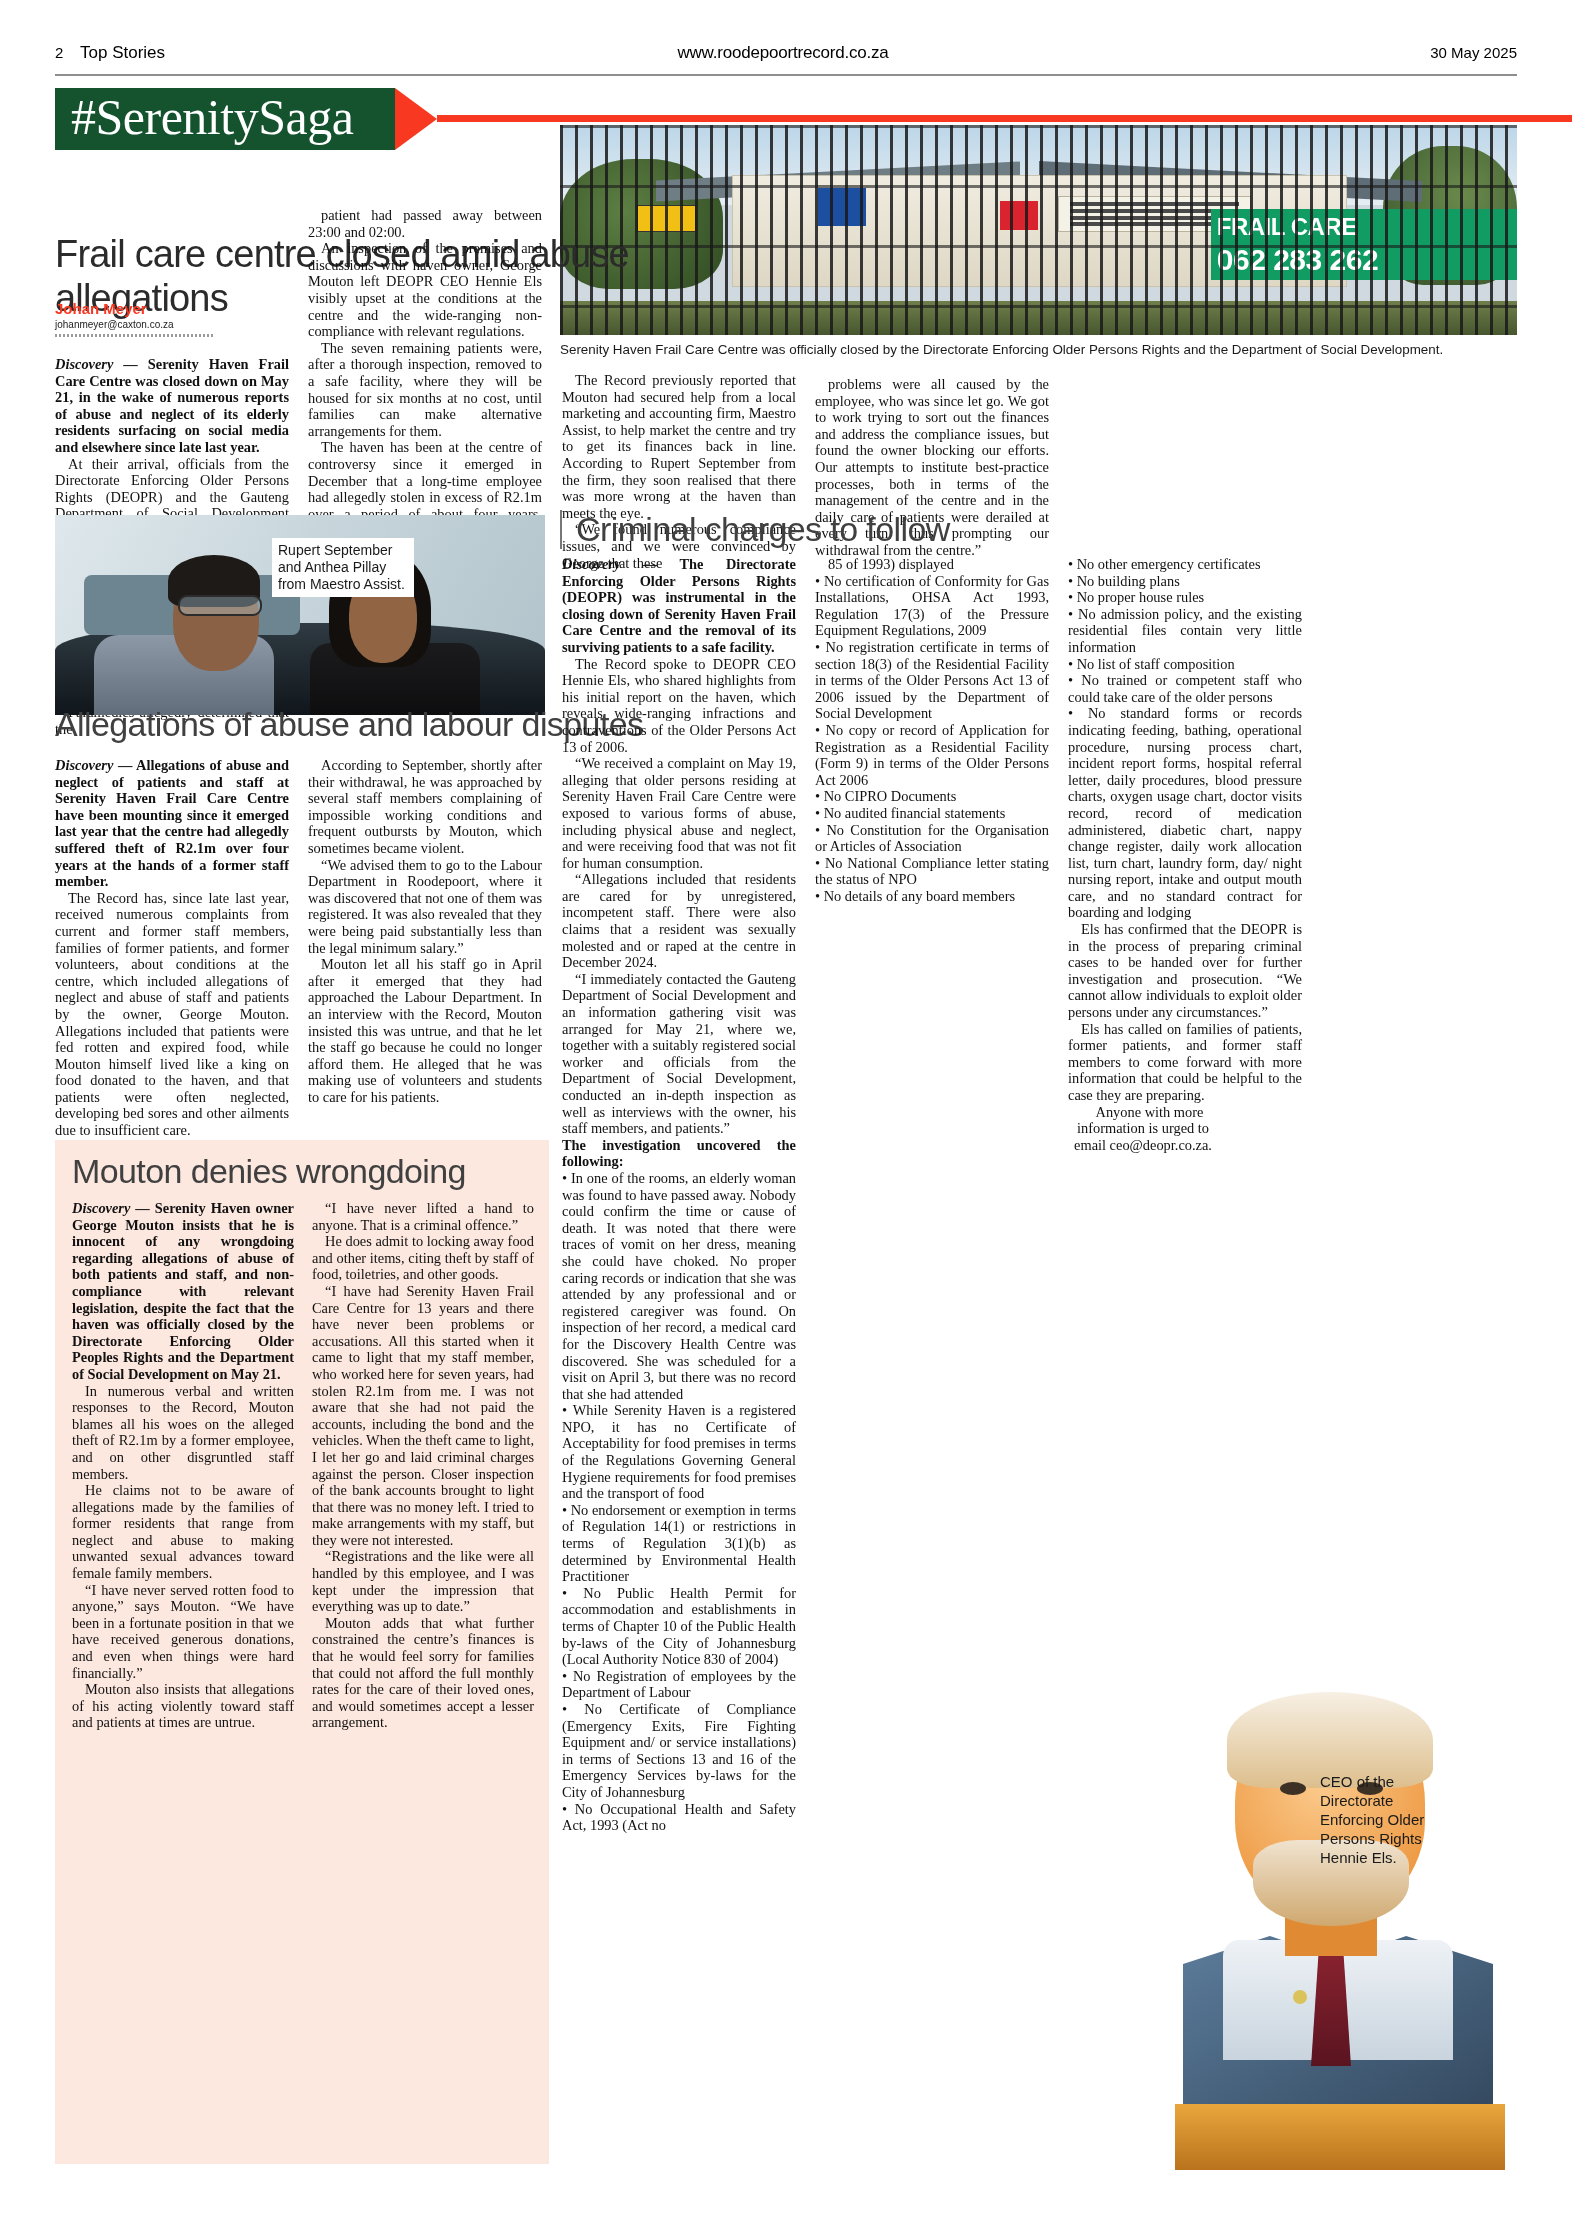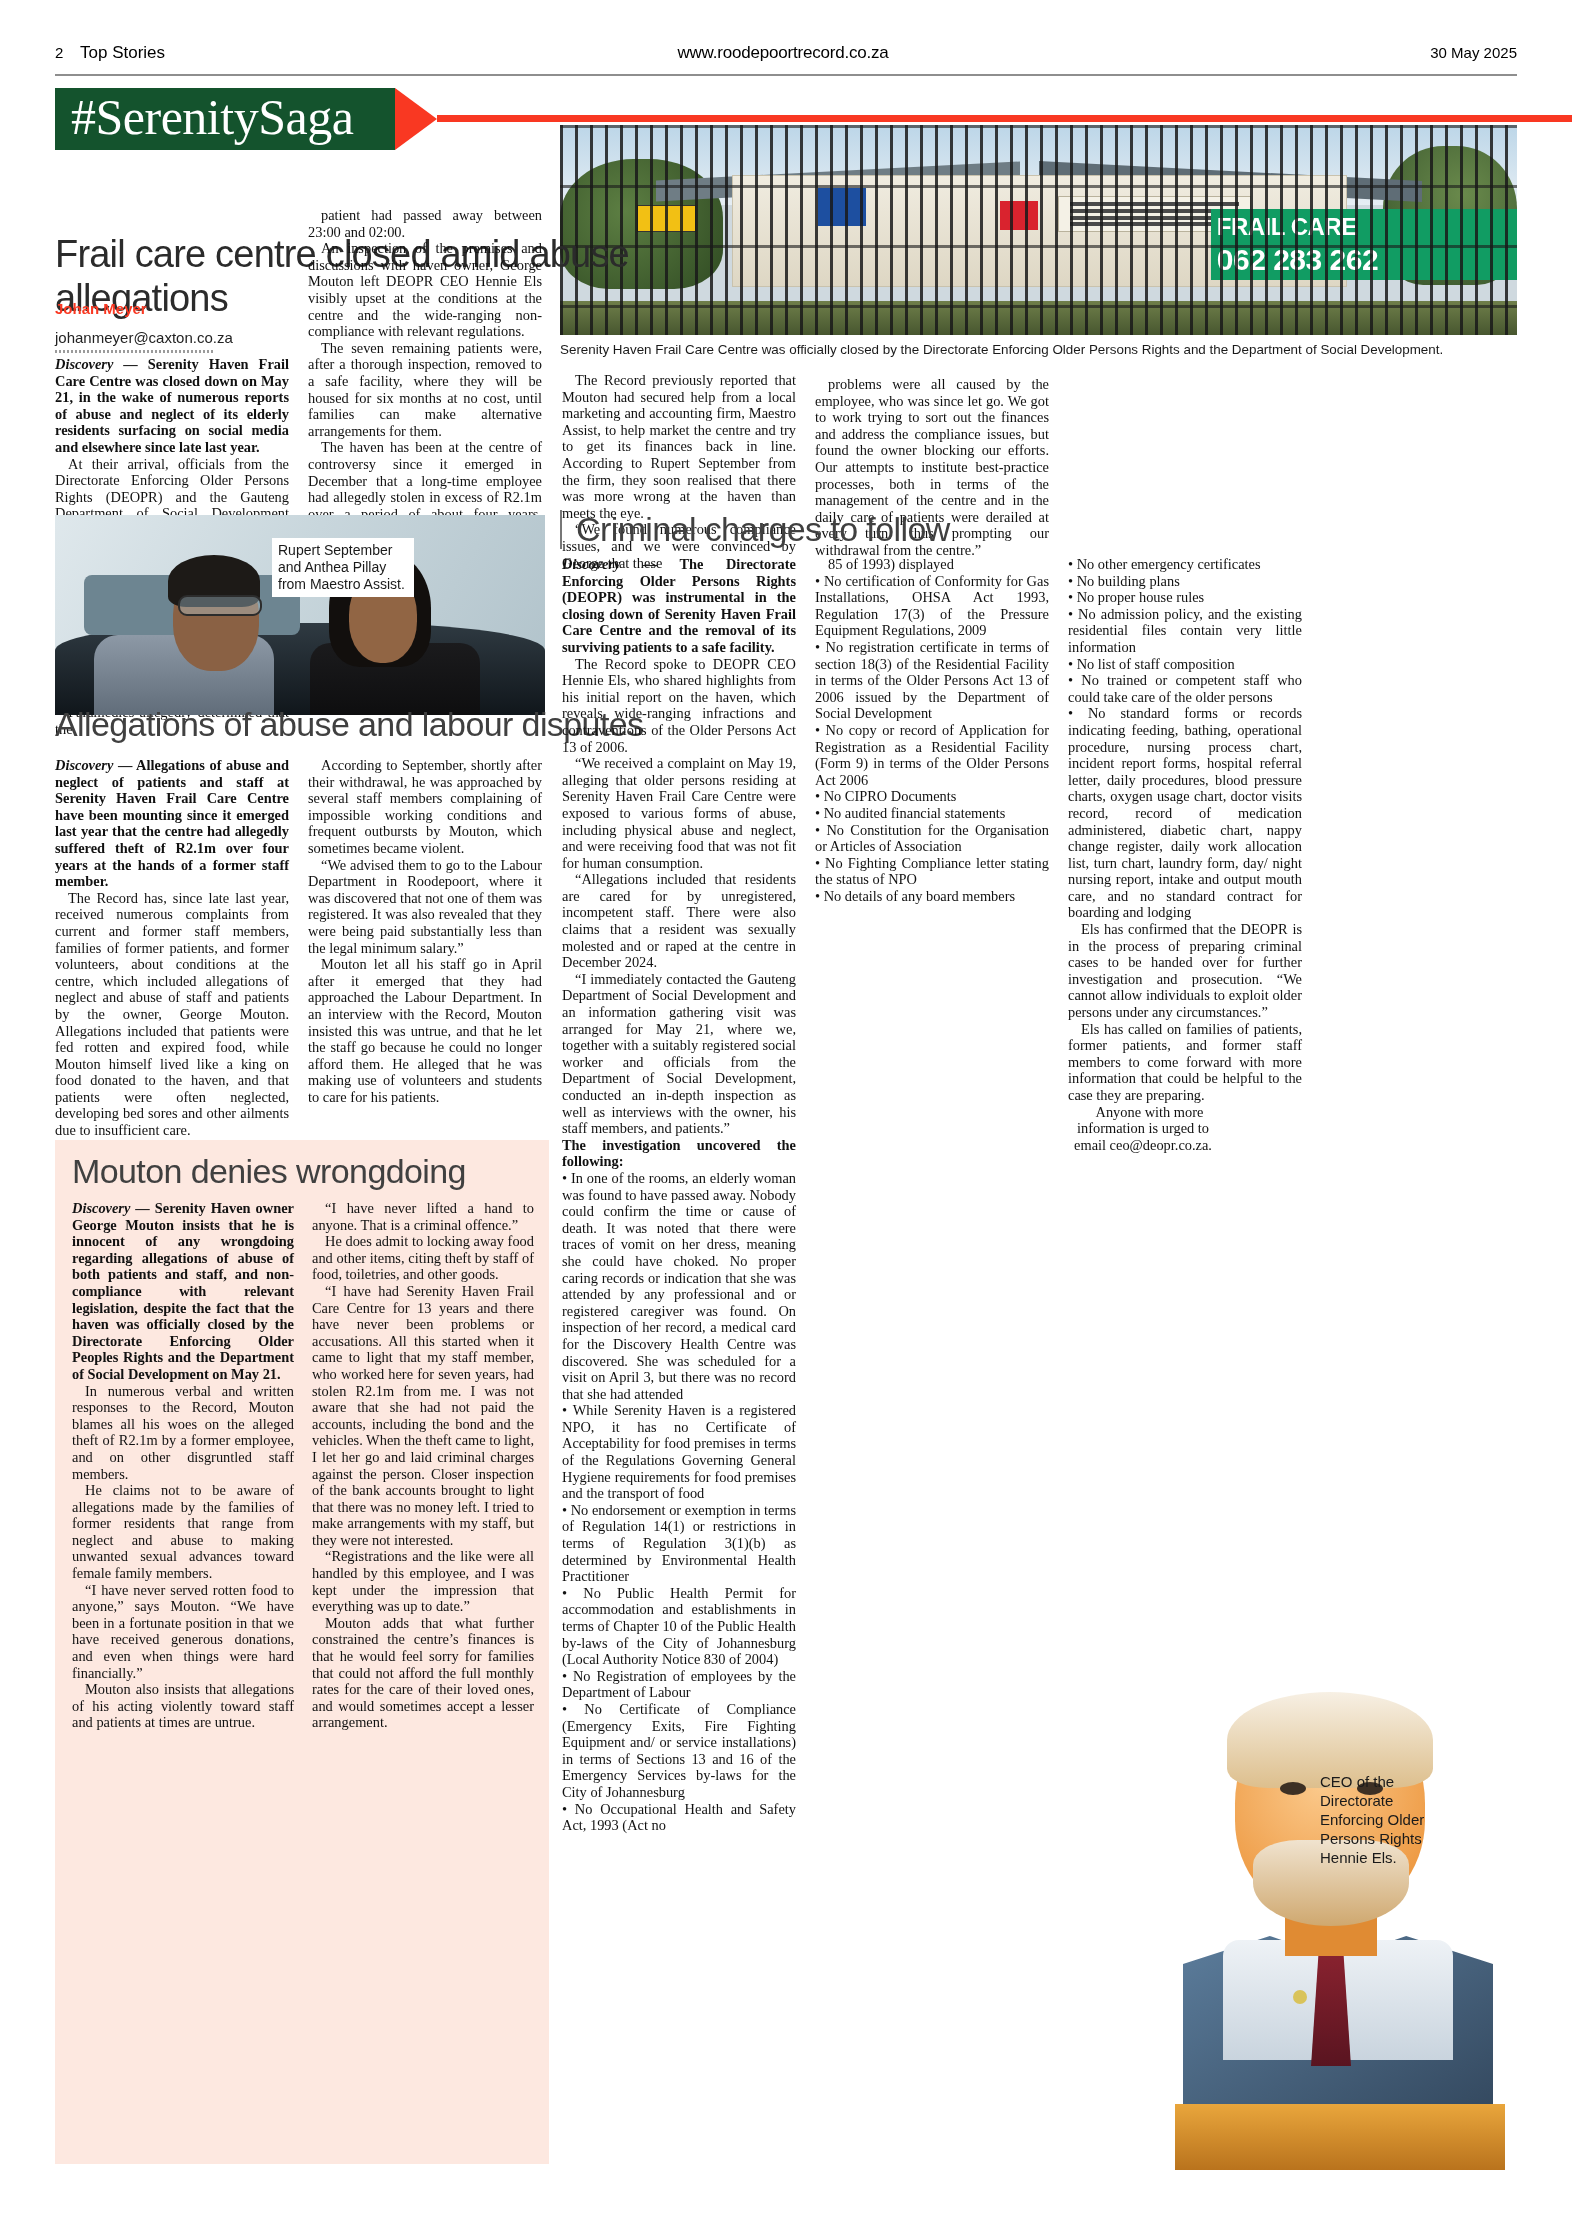--- a/index.html
+++ b/index.html
@@ -27,21 +27,21 @@
              font-size:50px;color:#fff;letter-spacing:-0.5px;line-height:62px;white-space:nowrap;}
 
   
   .h1{position:absolute;left:55px;top:232px;width:700px;
       font-family:"Liberation Sans",sans-serif;font-weight:400;font-size:38px;
       letter-spacing:-0.8px;color:#2b2b2b;line-height:44px;}
 
   
   .byline{position:absolute;left:55px;top:300px;width:230px;}
   .byline .name{font-family:"Liberation Sans",sans-serif;font-weight:bold;font-size:15px;color:#f93822;}
-  .byline .email{font-family:"Liberation Sans",sans-serif;font-size:15px;color:#222;margin-top:12px;}
+  .byline .email{font-family:"Liberation Sans",sans-serif;font-size:10px;color:#222;margin-top:2px;}
   .byline .dotrule{margin-top:4px;width:160px;height:3px;
       background:repeating-linear-gradient(to right,#9b9b9b 0 2px,transparent 2px 4px);}
 
   
   .col{position:absolute;font-family:"Liberation Serif",serif;font-size:14.4px;line-height:16.6px;
        text-align:justify;color:#111;-webkit-hyphens:auto;hyphens:auto;}
   .col p{margin:0;text-indent:13px;}
   .col p.lead{font-weight:bold;text-indent:0;}
   .col p.lead em{font-style:italic;}
   .col p.bullet{text-indent:0;}
@@ -252,21 +252,21 @@
       <p class="bullet">• No Occupational Health and Safety Act, 1993 (Act no</p>
     </div>
   <div class="col" id="crim-c2" style="left:815px;top:556px;width:234px;height:1640px;">
       <p>85 of 1993) displayed</p>
       <p class="bullet">• No certification of Conformity for Gas Installations, OHSA Act 1993, Regulation 17(3) of the Pressure Equipment Regulations, 2009</p>
       <p class="bullet">• No registration certificate in terms of section 18(3) of the Residential Facility in terms of the Older Persons Act 13 of 2006 issued by the Department of Social Development</p>
       <p class="bullet">• No copy or record of Application for Registration as a Residential Facility (Form 9) in terms of the Older Persons Act 2006</p>
       <p class="bullet">• No CIPRO Documents</p>
       <p class="bullet">• No audited financial statements</p>
       <p class="bullet">• No Constitution for the Organisation or Articles of Association</p>
-      <p class="bullet">• No Fighting Compliance letter stating the status of NPO</p>
+      <p class="bullet">• No National Compliance letter stating the status of NPO</p>
       <p class="bullet">• No details of any board members</p>
     </div>
   <div class="col" id="crim-c3" style="left:1068px;top:556px;width:234px;height:1640px;">
       <p class="bullet">• No other emergency certificates</p>
       <p class="bullet">• No building plans</p>
       <p class="bullet">• No proper house rules</p>
       <p class="bullet">• No admission policy, and the existing residential files contain very little information</p>
       <p class="bullet">• No list of staff composition</p>
       <p class="bullet">• No trained or competent staff who could take care of the older persons</p>
       <p class="bullet">• No standard forms or records indicating feeding, bathing, operational procedure, nursing process chart, incident report forms, hospital referral letter, daily procedures, blood pressure charts, oxygen usage chart, doctor visits record, record of medication administered, diabetic chart, nappy change register, daily work allocation list, turn chart, laundry form, day/ night nursing report, intake and output mouth care, and no standard contract for boarding and lodging</p>

